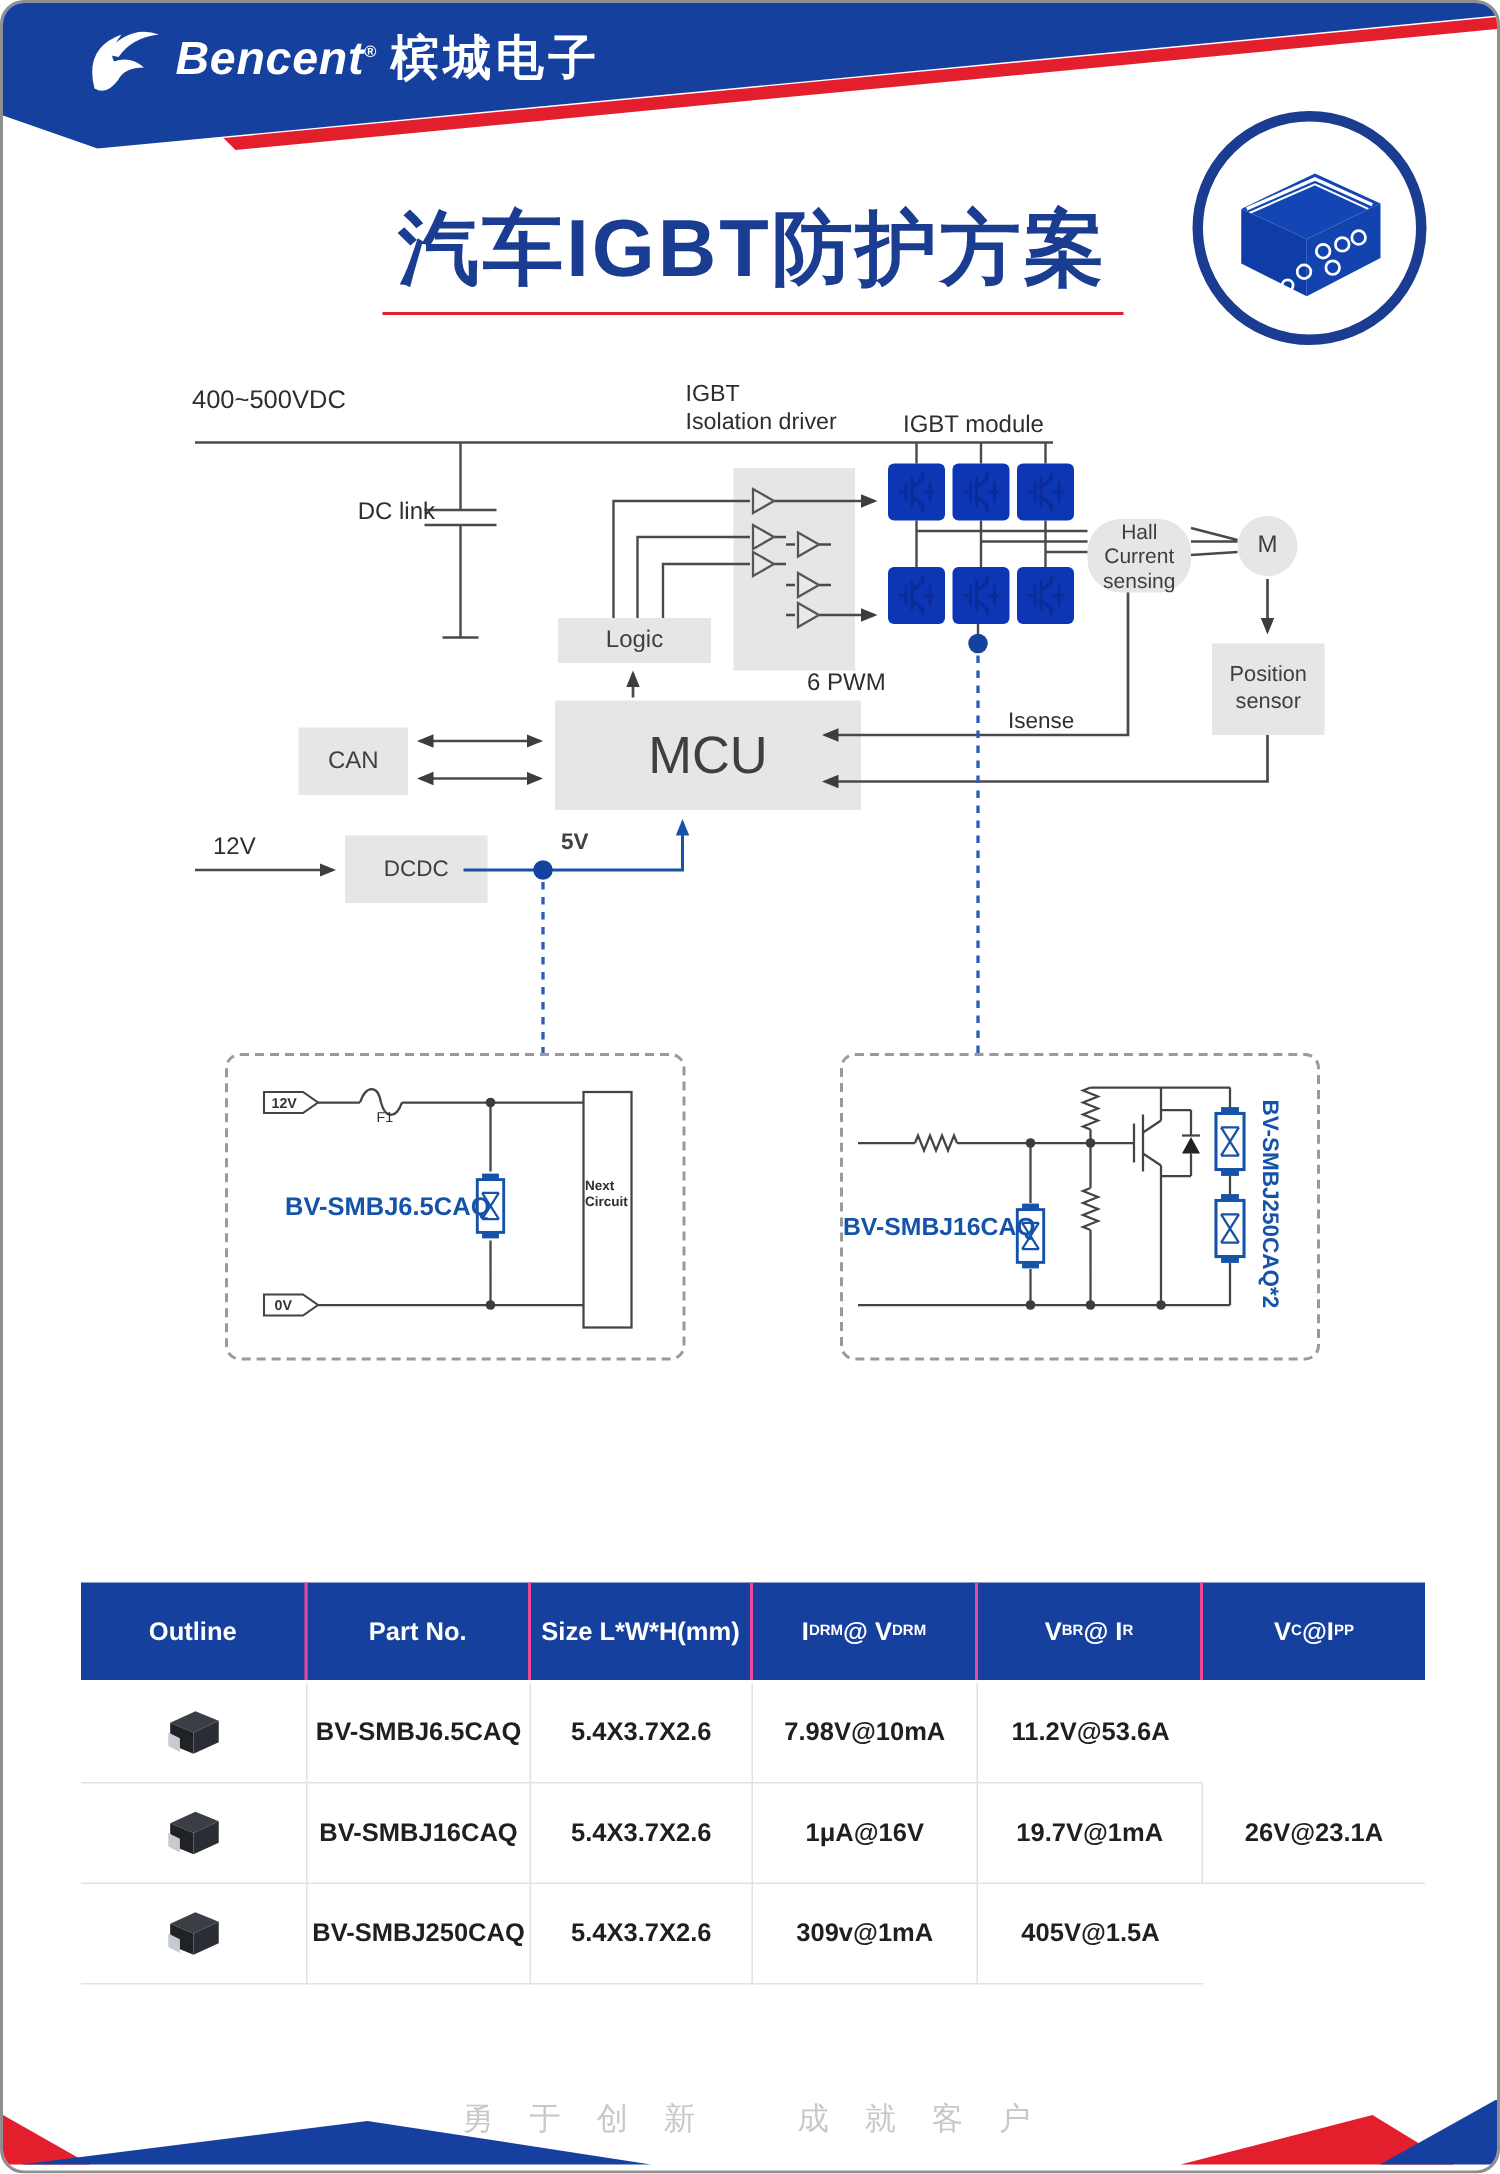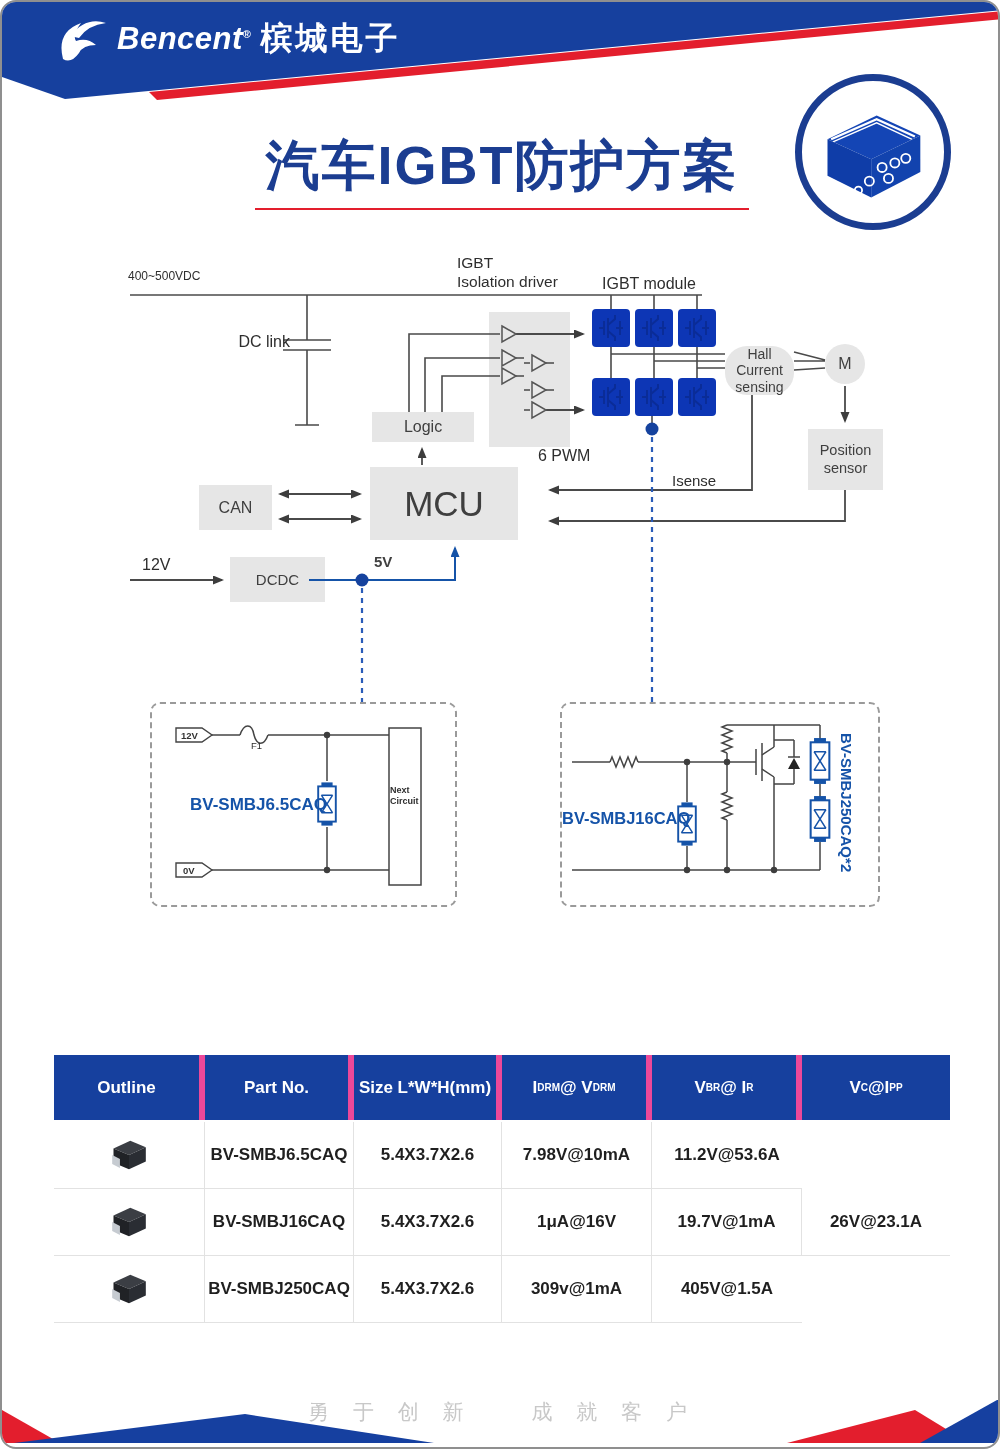--- a/index.html
+++ b/index.html
@@ -26,21 +26,21 @@
   .lbl{position:absolute;color:#2e2e2e;z-index:4;}
   .blue{color:#404040;}
   .dashbox{position:absolute;border:2px dashed #9a9a9a;border-radius:10px;z-index:1;}
   .partlbl{position:absolute;color:#1553a8;font-weight:bold;z-index:4;}
   .vlabel{writing-mode:vertical-rl;text-orientation:mixed;}
   .tagtxt{font-size:9.5px;font-weight:bold;fill:#333;font-family:"Liberation Sans",sans-serif;}
   
   .spec-table{position:absolute;left:52px;top:1053px;width:896px;z-index:2;}
   .trow{display:grid;grid-template-columns:151px 149px 148px 150px 150px 148px;}
   .th{background:#16409e;color:#fff;height:65px;display:flex;align-items:center;justify-content:center;
-      font-weight:bold;font-size:17px;border-right:6px solid #ec4899;}
+      font-weight:bold;font-size:17px;border-right:2px solid #ec4899;}
   .th:last-child{border-right:none;}
   .th sub,.td sub{font-size:10px;}
   .td{height:67px;display:flex;align-items:center;justify-content:center;font-weight:bold;
       font-size:17px;color:#1f1f1f;border-right:1px solid #e2e2e2;border-bottom:1px solid #e2e2e2;}
   .td:last-child{border-right:none;}
   .tbody{border-top:2px solid #fff;}
   
   .slogan{position:absolute;left:0;top:1396px;width:1000px;text-align:center;color:#c8c8c8;
           font-size:21px;letter-spacing:9px;z-index:3;}
   .slogan span{margin:0 22px;}
@@ -82,21 +82,21 @@
     </svg>
   </div>
 
   <div class="title">汽车IGBT防护方案</div>
   <div class="title-line"></div>
 
   <div class="dg">
 
     <div class="gbox" style="left:487px;top:55px;width:81px;height:135px;"></div>
     <div class="gbox" style="left:370px;top:155px;width:102px;height:30px;font-size:16px;">Logic</div>
-    <div class="gbox" style="left:368px;top:210px;width:148px;height:73px;font-size:35px;">MCU</div>
+    <div class="gbox" style="left:368px;top:210px;width:204px;height:73px;font-size:35px;">MCU</div>
     <div class="gbox" style="left:197px;top:228px;width:73px;height:45px;font-size:16px;">CAN</div>
     <div class="gbox" style="left:228px;top:300px;width:95px;height:45px;font-size:15px;">DCDC</div>
     <div class="gbox" style="left:723px;top:89px;width:69px;height:49px;font-size:14px;line-height:1.15;border-radius:22px;">Hall Current sensing</div>
     <div class="gbox" style="left:823px;top:87px;width:40px;height:40px;border-radius:50%;font-size:16px;">M</div>
     <div class="gbox" style="left:806px;top:172px;width:75px;height:61px;font-size:14.5px;line-height:1.2;">Position sensor</div>
 
     <div class="dashbox" style="left:148px;top:445px;width:307px;height:205px;"></div>
     <div class="dashbox" style="left:558px;top:445px;width:320px;height:205px;"></div>
 
     <svg class="dg-svg" viewBox="0 0 1000 690">
@@ -199,21 +199,21 @@
       <circle cx="685" cy="505" r="3.2" fill="#3d3d3d"></circle>
       <circle cx="725" cy="505" r="3.2" fill="#3d3d3d"></circle>
       <circle cx="685" cy="613" r="3.2" fill="#3d3d3d"></circle>
       <circle cx="725" cy="613" r="3.2" fill="#3d3d3d"></circle>
       <circle cx="772" cy="613" r="3.2" fill="#3d3d3d"></circle>
       <use href="#tvs" transform="translate(685,567) scale(0.8)"></use>
       <use href="#tvs" transform="translate(818,504) scale(0.85)"></use>
       <use href="#tvs" transform="translate(818,562) scale(0.85)"></use>
     </svg>
 
-    <div class="lbl" style="left:126px;top:12px;font-size:12px;">400~500VDC</div>
+    <div class="lbl" style="left:126px;top:0;font-size:17px;">400~500VDC</div>
     <div class="lbl" style="left:210px;top:76px;width:78px;text-align:right;font-size:16px;">DC link</div>
     <div class="lbl" style="left:455px;top:-4px;font-size:15.5px;line-height:1.25;">
       <div>IGBT</div>
       <div>Isolation driver</div>
     </div>
     <div class="lbl" style="left:600px;top:18px;font-size:16px;">IGBT module</div>
     <div class="lbl" style="left:488px;top:190px;font-size:16px;margin-left:48px;">6 PWM</div>
     <div class="lbl" style="left:670px;top:215px;font-size:15px;">Isense</div>
     <div class="lbl" style="left:140px;top:299px;font-size:16px;">12V</div>
     <div class="lbl blue" style="left:372px;top:296px;font-size:15px;font-weight:bold;">5V</div>

